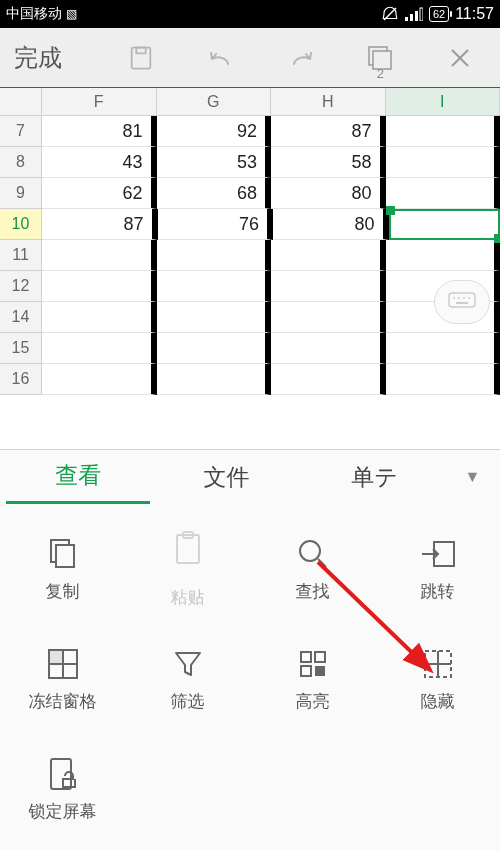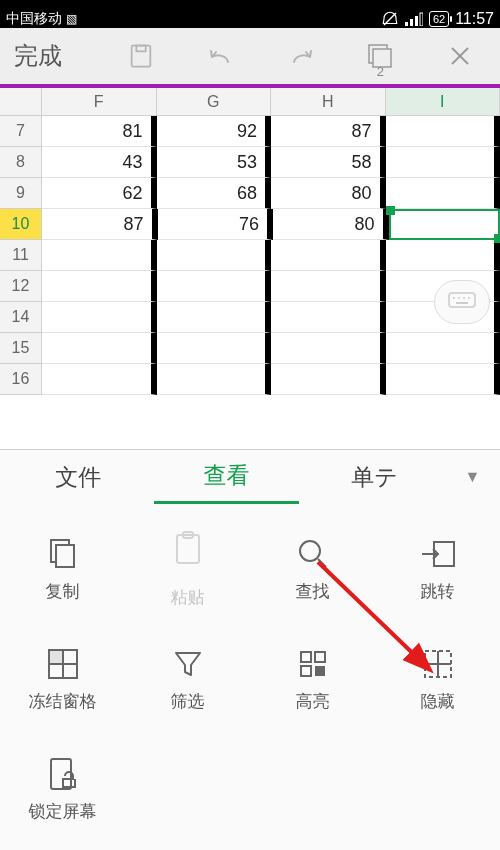--- a/index.html
+++ b/index.html
@@ -1,32 +1,32 @@
 <!DOCTYPE html>
 <html><head>
 <meta charset="utf-8">
 <style>
   * { box-sizing: border-box; margin: 0; padding: 0; }
   html, body { width: 500px; height: 850px; font-family: "Helvetica Neue", Arial, sans-serif; background: #fff; overflow: hidden; }
-  .status-bar { height: 28px; background: #000; color: #fff; display: flex; align-items: flex-end; padding: 0 6px; font-size: 14px; }
+  .status-bar { height: 28px; background: #000; color: #fff; display: flex; align-items: center; padding: 0 6px; font-size: 14px; }
   .status-left { display: flex; align-items: center; gap: 4px; }
   .status-right { margin-left: auto; display: flex; align-items: center; gap: 6px; }
   .battery-box { border: 1.5px solid #fff; border-radius: 3px; padding: 0 3px; font-size: 11px; line-height: 14px; position: relative; }
   .battery-box::after { content: ""; position: absolute; right: -4px; top: 4px; width: 2px; height: 6px; background: #fff; border-radius: 1px; }
-  .toolbar { height: 60px; background: #eeeeee; display: flex; align-items: center; border-bottom: 4px solid #a21caf; }
+  .toolbar { height: 60px; background: #eeeeee; display: flex; align-items: center; border-bottom: 1px solid #a21caf; }
   .toolbar-btn { flex: 1; display: flex; align-items: center; justify-content: center; color: #6a6a6a; font-size: 22px; }
   .toolbar-done { flex: 1.1; font-size: 24px; color: #555; justify-content: flex-start; padding-left: 14px; }
   .sheet { position: relative; }
   .sheet-row { display: flex; height: 31px; }
   .header-row { height: 28px; background: #f3f3f3; }
   .row-head { width: 42px; display: flex; align-items: center; justify-content: center; background: #f3f3f3; border-right: 1px solid #d0d0d0; border-bottom: 1px solid #d0d0d0; color: #666; font-size: 16px; }
   .corner { width: 42px; background: #f3f3f3; border-right: 1px solid #d0d0d0; border-bottom: 1px solid #d0d0d0; }
   .col-head { flex: 1; display: flex; align-items: center; justify-content: center; background: #f3f3f3; border-right: 1px solid #d0d0d0; border-bottom: 1px solid #d0d0d0; color: #666; font-size: 16px; }
   .col-head.active { background: #e1eee6; color: #1a8f4d; }
-  .row-head.active { background: #fde047; color: #1a8f4d; }
+  .row-head.active { background: #fef9c3; color: #1a8f4d; }
   .cell { flex: 1; display: flex; align-items: center; justify-content: flex-end; padding-right: 8px; border-right: 6px solid #000000; border-bottom: 1px solid #e3e3e3; font-size: 18px; color: #222; }
   .cell.selected { border: 2px solid #13a04f; padding-right: 6px; position: relative; }
   .sel-handle-tl { position: absolute; width: 9px; height: 9px; background: #13a04f; top: -5px; left: -5px; }
   .sel-handle-br { position: absolute; width: 9px; height: 9px; background: #13a04f; bottom: -5px; right: -5px; }
   .float-keyb { position: absolute; right: 10px; top: 280px; width: 56px; height: 44px; border: 1px solid #ddd; border-radius: 22px; background: #fafafa; display: flex; align-items: center; justify-content: center; color: #bbb; }
   .panel { position: absolute; bottom: 0; left: 0; right: 0; height: 401px; background: #fafafa; border-top: 1px solid #d0d0d0; display: flex; flex-direction: column; }
   .tabs { display: flex; align-items: center; height: 60px; padding: 0 6px; gap: 4px; }
   .tab { flex: 1; text-align: center; font-size: 23px; color: #444; padding: 10px 0; }
   .tab.active { color: #13a04f; border-bottom: 3px solid #13a04f; }
   .tab-more { flex: 0.3; color: #888; font-size: 16px; }
@@ -183,22 +183,22 @@
       <circle cx="6" cy="6" r="1" fill="#ccc"></circle>
       <circle cx="11" cy="6" r="1" fill="#ccc"></circle>
       <circle cx="16" cy="6" r="1" fill="#ccc"></circle>
       <circle cx="21" cy="6" r="1" fill="#ccc"></circle>
       <rect x="8" y="10" width="12" height="2" fill="#ccc"></rect>
     </svg>
 </div>
 
 <div class="panel">
   <div class="tabs">
+    <div class="tab active"><span>查看</span></div>
     <div class="tab"><span>文件</span></div>
-    <div class="tab active"><span>查看</span></div>
     <div class="tab"><span>单テ</span></div>
     <div class="tab tab-more">▼</div>
   </div>
 
   <div class="grid">
     <div class="grid-item">
       <span class="ico">
         <svg width="34" height="34" viewBox="0 0 34 34">
             <rect x="5" y="3" width="18" height="22" fill="none" stroke="#666" stroke-width="2"></rect>
             <rect x="10" y="8" width="18" height="22" fill="#fafafa" stroke="#666" stroke-width="2"></rect>

